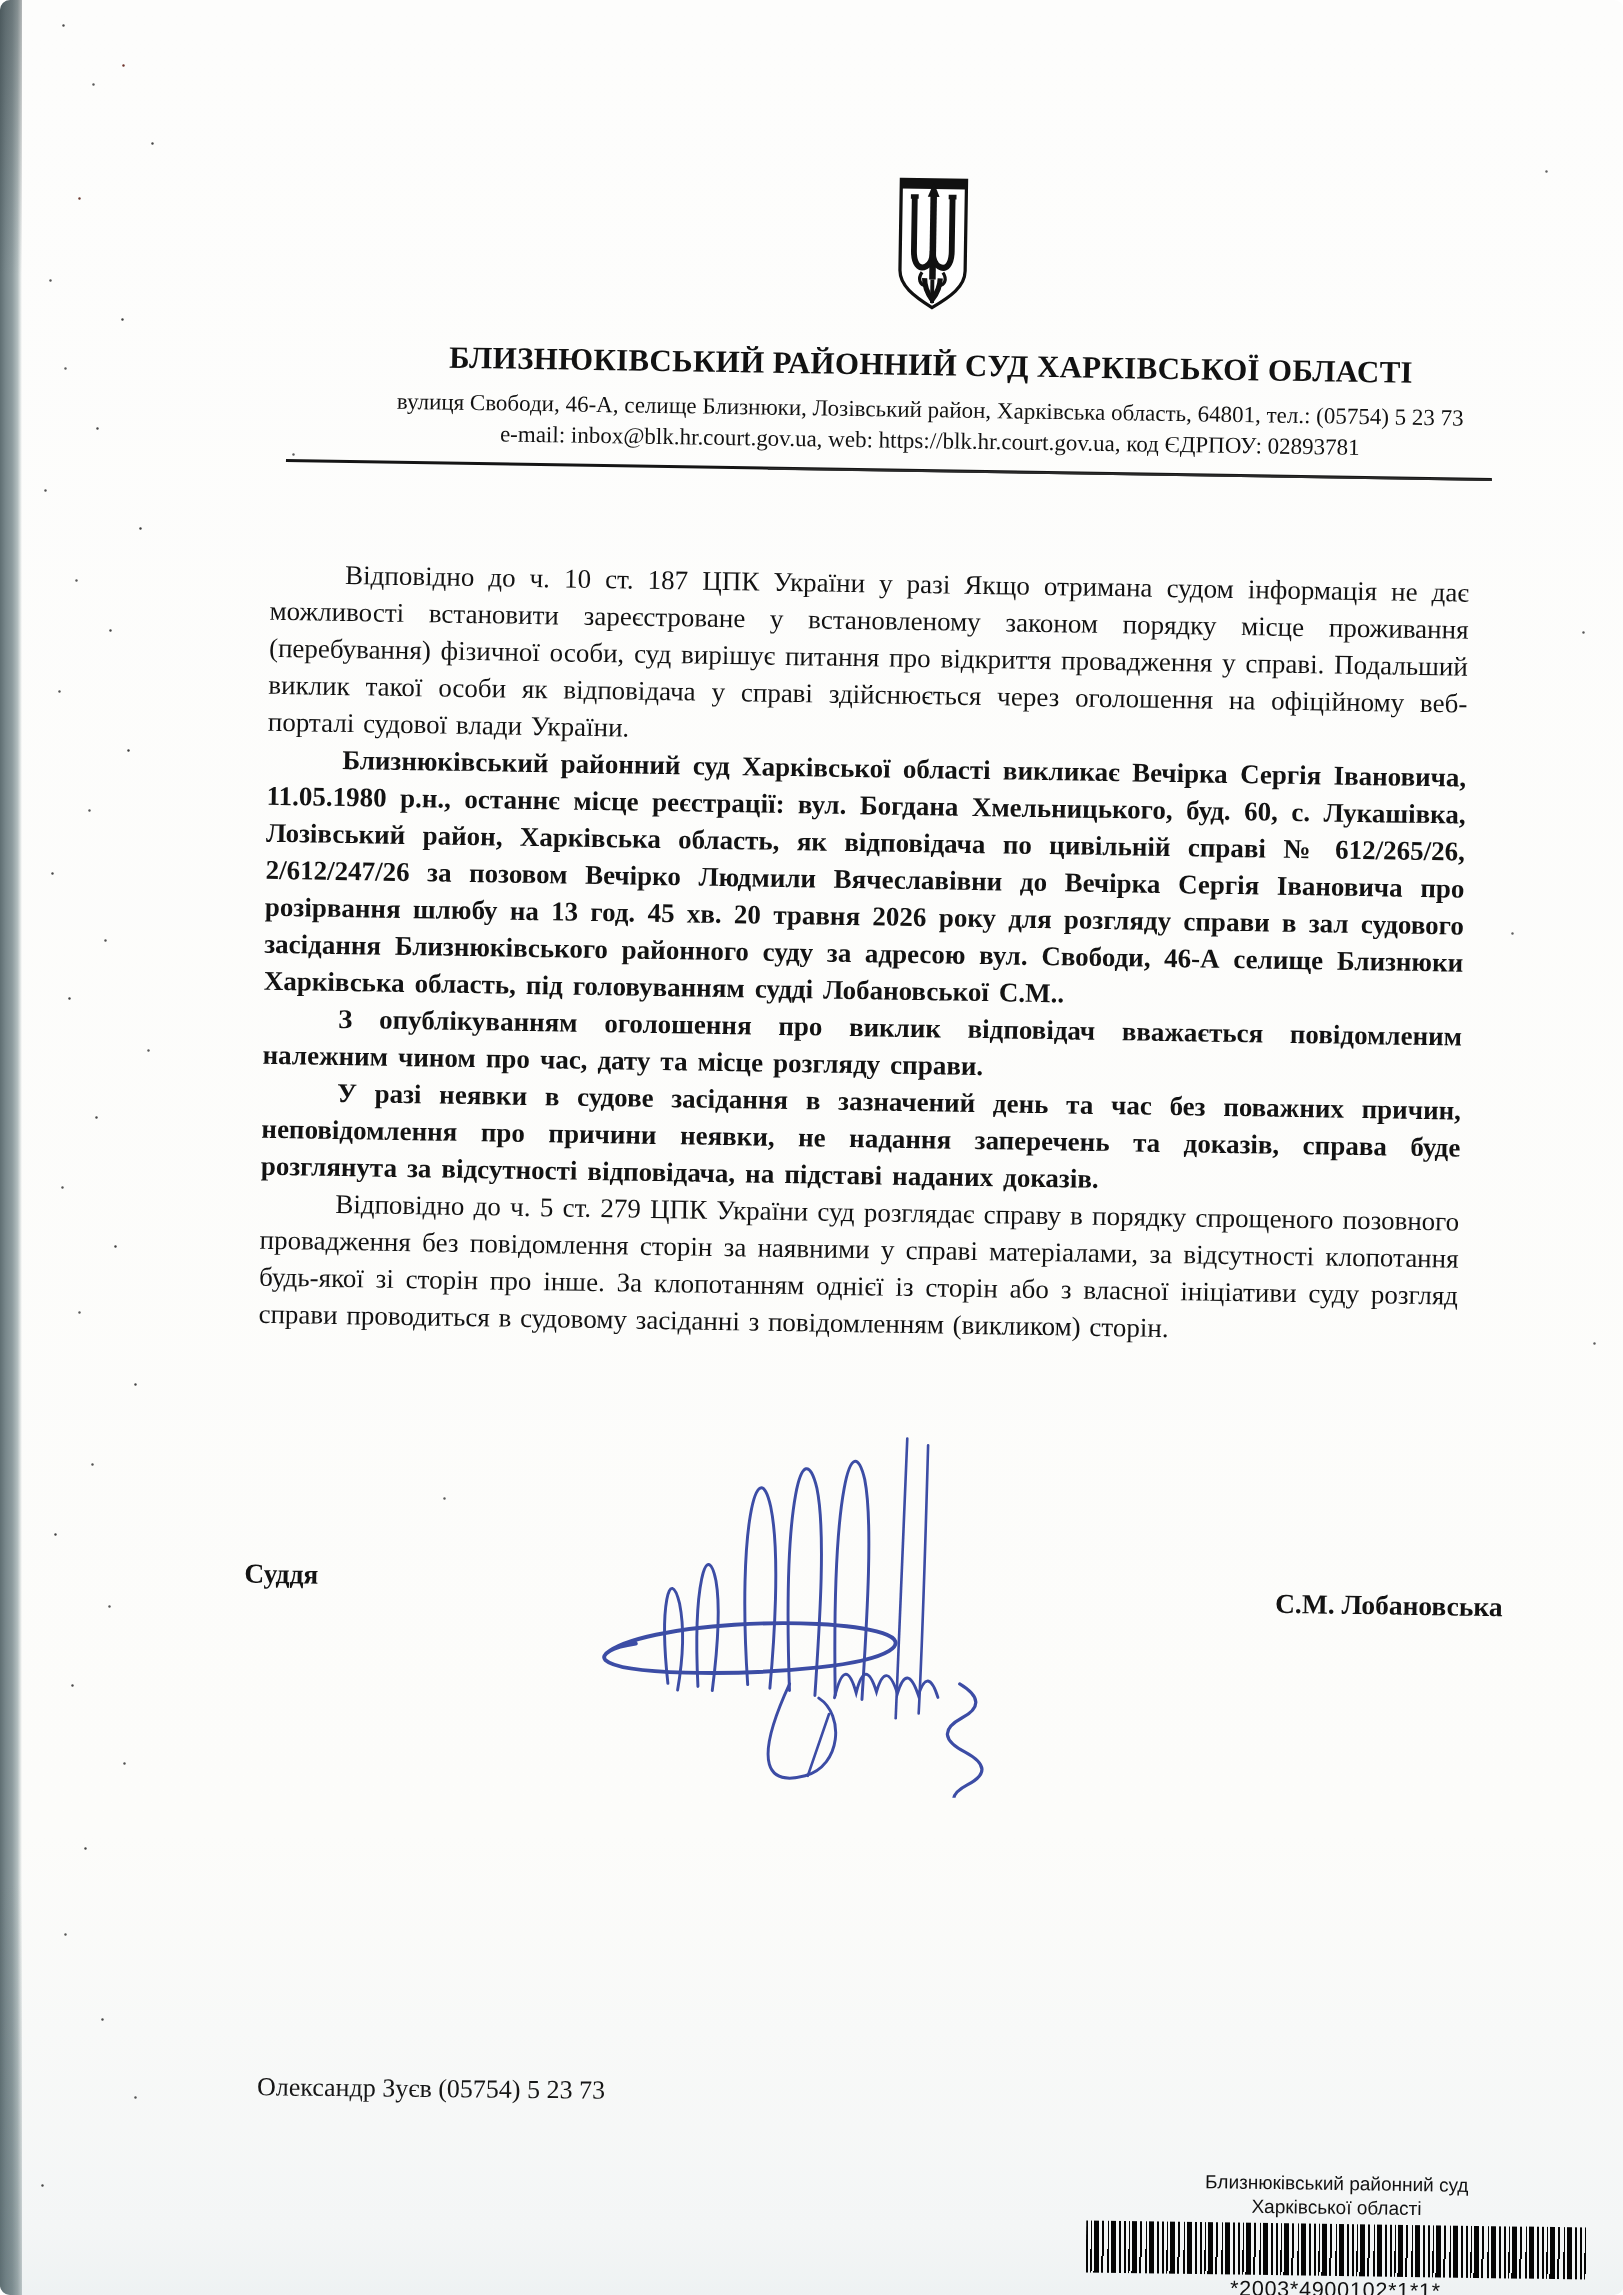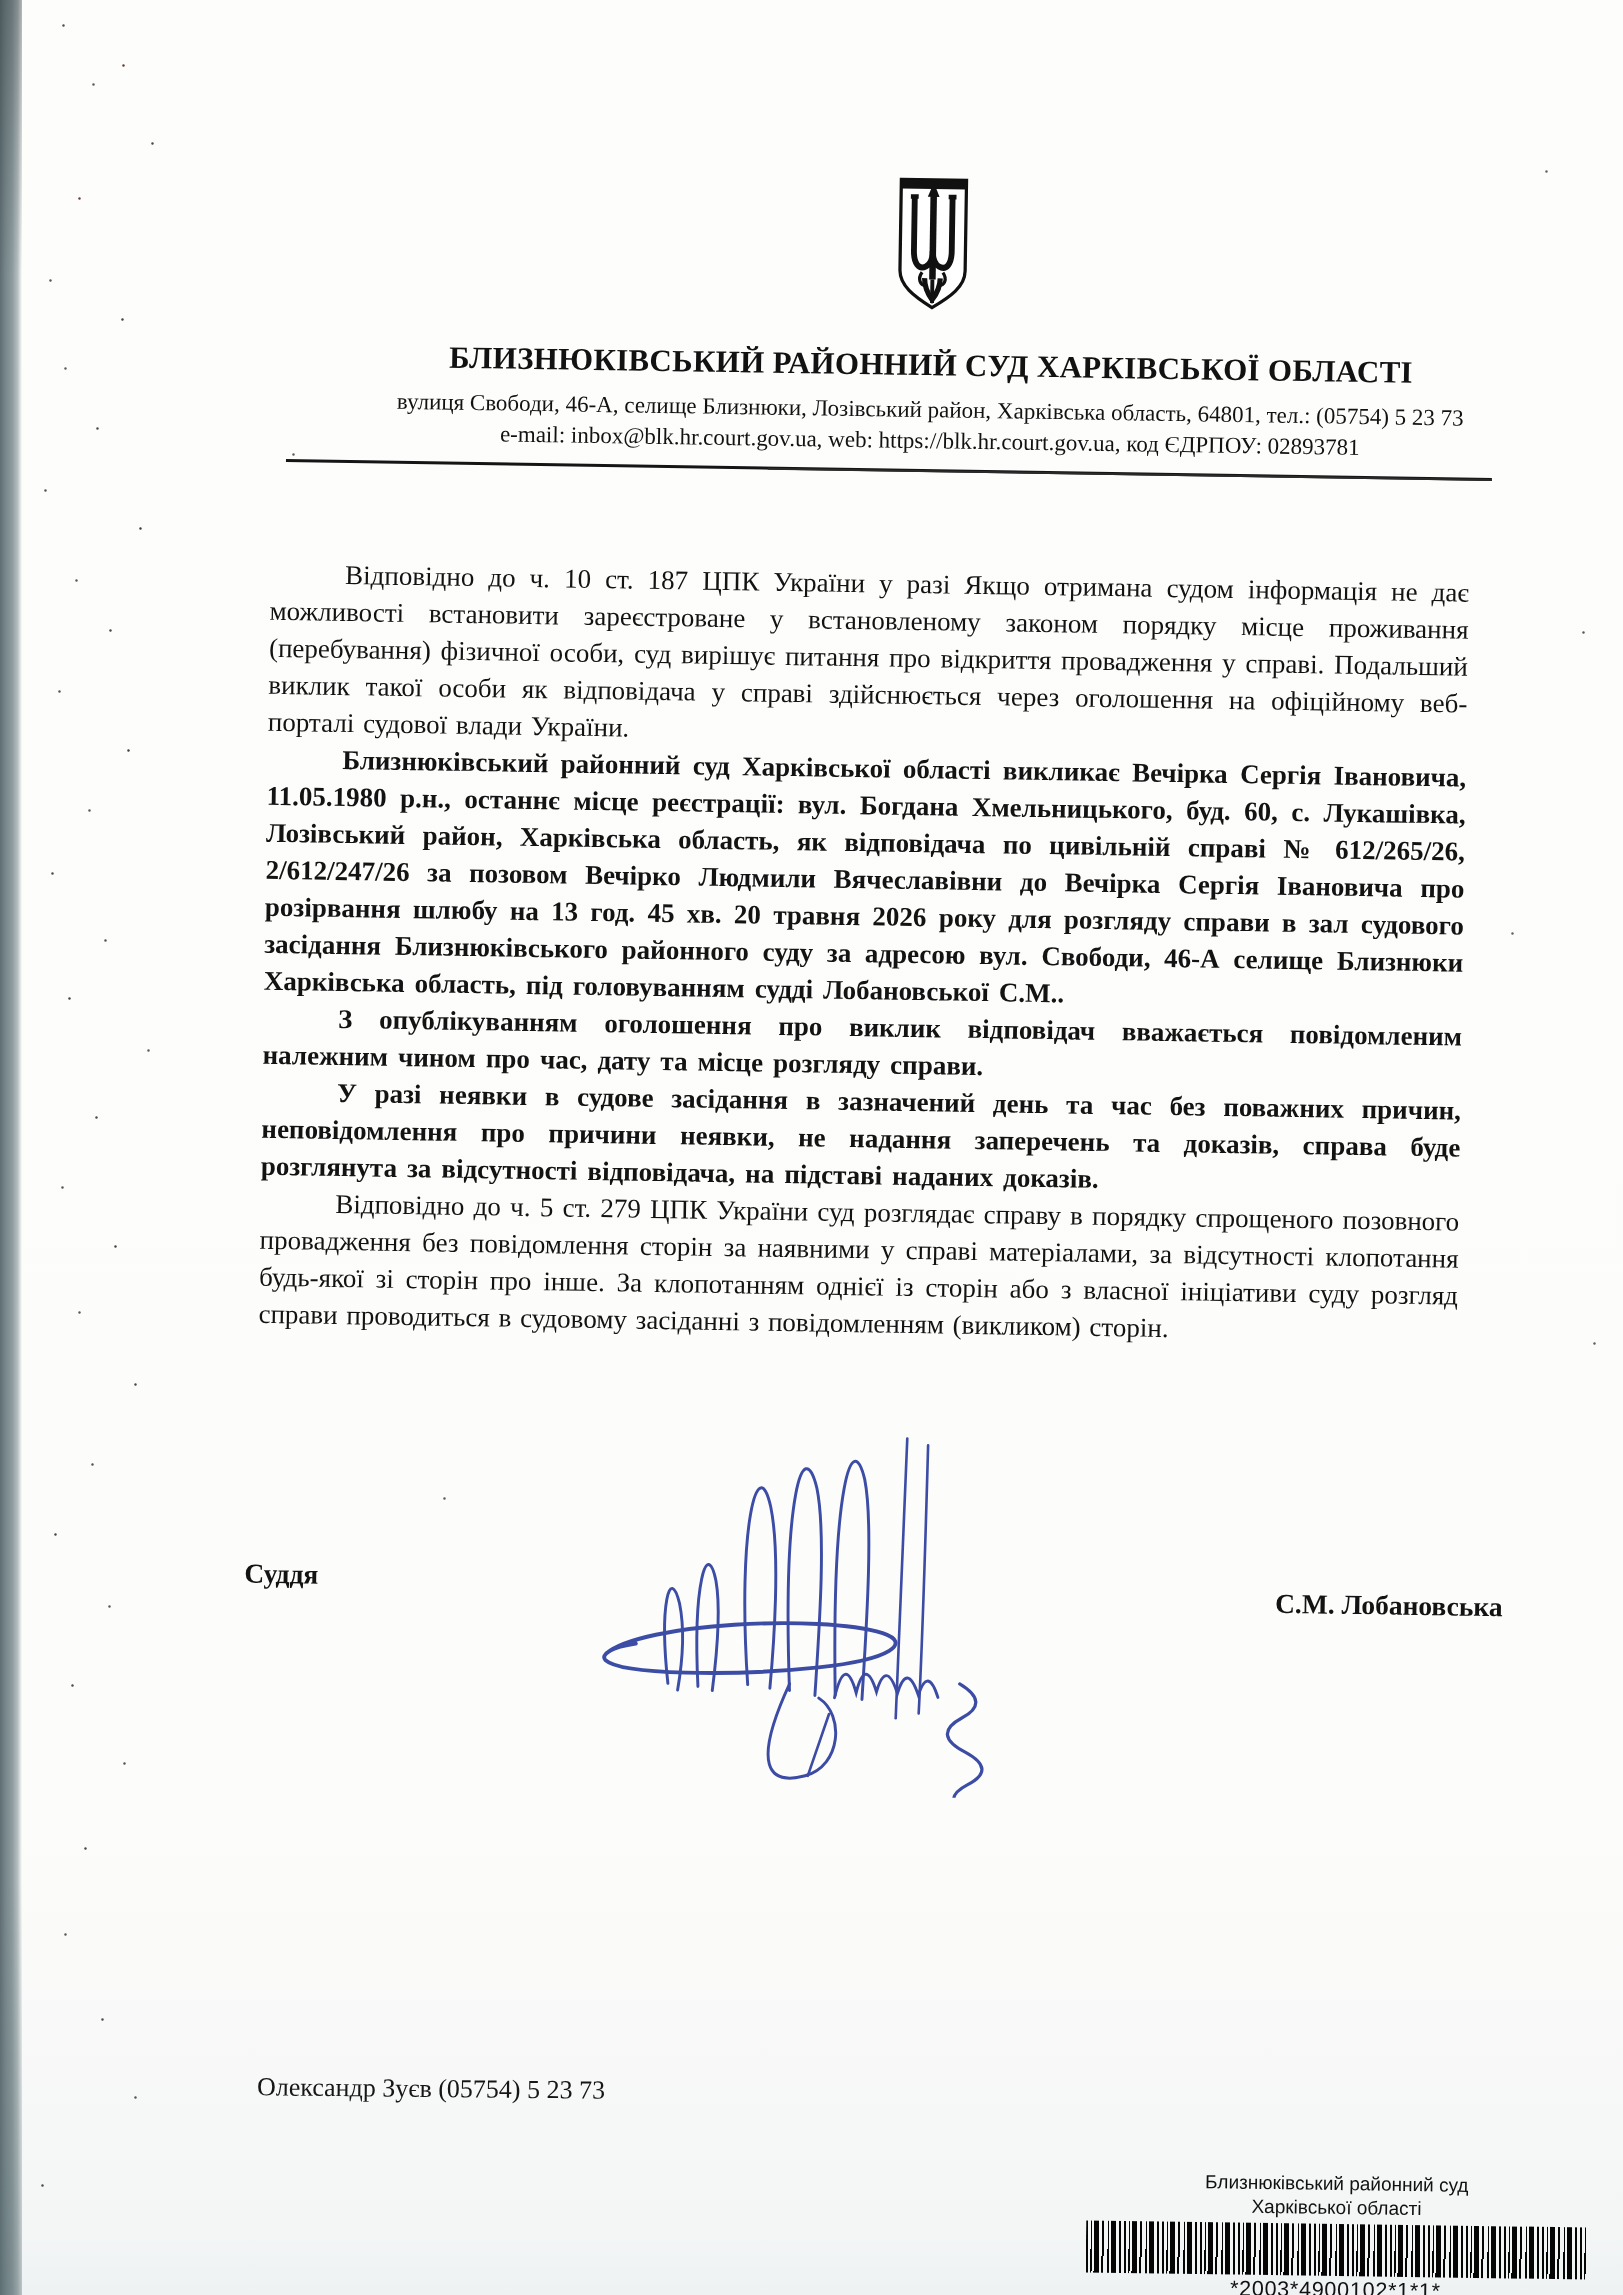--- a/index.html
+++ b/index.html
@@ -7,20 +7,21 @@
   body {
     font-family:"Liberation Serif","DejaVu Serif",serif;
     background:#ffffff;
     overflow:hidden;
     position:relative;
   }
   .paper {
     position:absolute; inset:0;
     background:linear-gradient(180deg,#fdfdfc 0%,#fcfcfa 80%,#f4f6f6 97%,#eef2f3 100%);
     overflow:hidden;
+    border-radius:10px;
   }
   
   .scan-edge {
     position:absolute; left:0; top:0; width:22px; height:100%;
     background:linear-gradient(90deg,#5f6e72 0%,#78878b 25%,#8d9b9e 55%,#b4bfc0 80%,rgba(238,242,242,0) 100%);
   }
   .scan-edge::after{
     content:""; position:absolute; inset:0;
     background:linear-gradient(180deg,rgba(40,50,54,.35) 0%,rgba(0,0,0,0) 12%,rgba(0,0,0,0) 82%,rgba(90,110,115,.35) 100%);
   }

